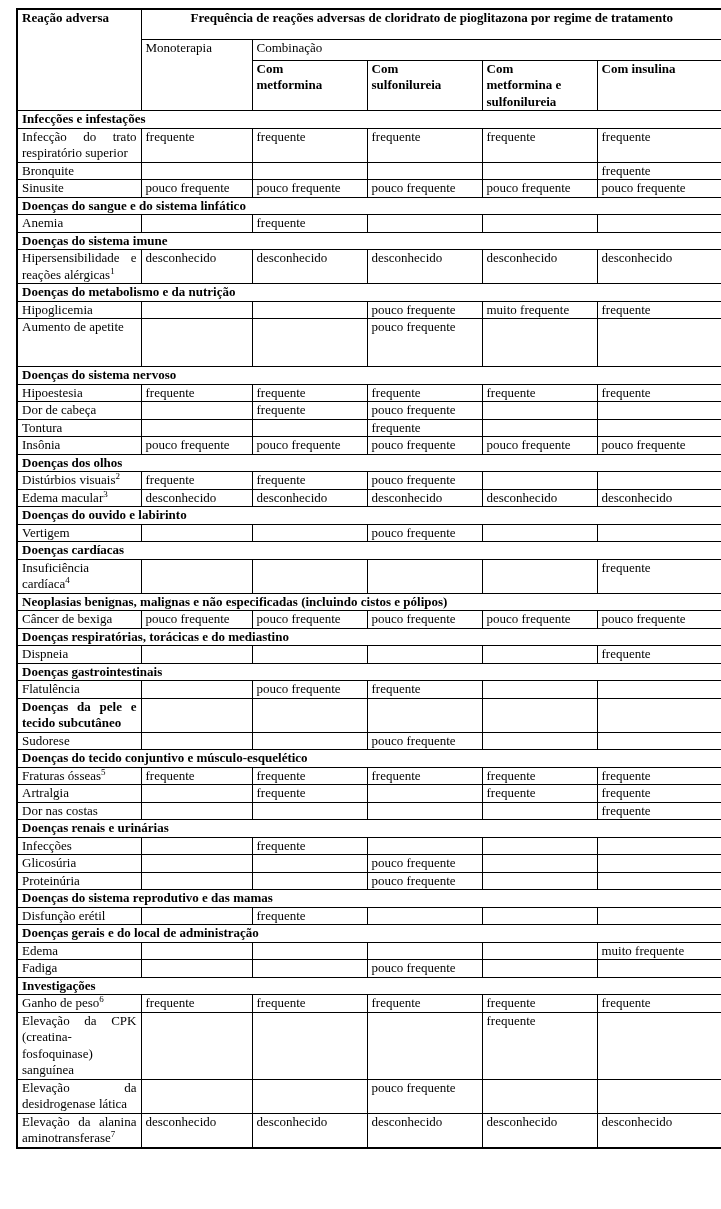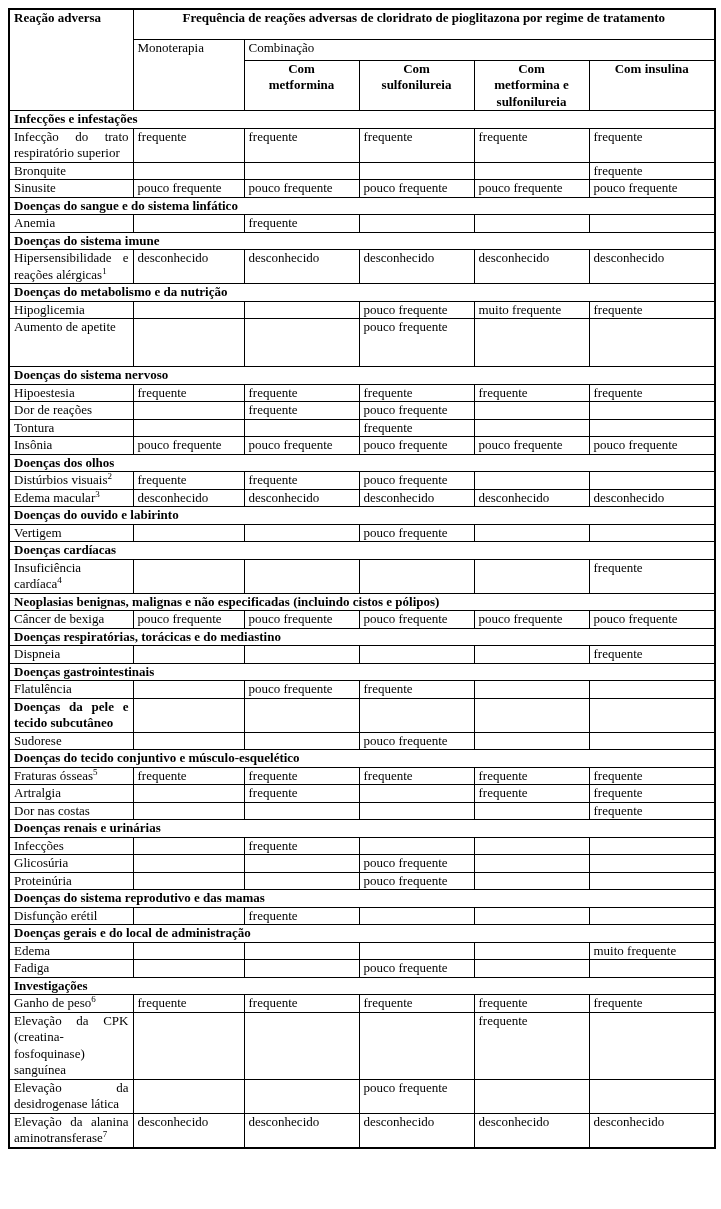--- a/index.html
+++ b/index.html
@@ -5,21 +5,21 @@
   html, body {
     margin: 0;
     background: #ffffff;
   }
   body {
     width: 721px;
     font-family: "Liberation Serif", "DejaVu Serif", serif;
     color: #000000;
   }
   .page {
-    padding: 8px 7px 14px 8px;
+    padding: 8px 7px 14px 16px;
   }
   table.adr {
     border-collapse: collapse;
     table-layout: fixed;
     width: 706px;
     border: 2px solid #000;
   }
   table.adr th, table.adr td {
     border: 1px solid #000;
     vertical-align: top;
@@ -42,21 +42,21 @@
   th.mono {
     text-align: left;
     font-weight: normal;
     vertical-align: top;
   }
   th.combo {
     text-align: left;
     font-weight: normal;
   }
   th.sub {
-    text-align: center;
+    text-align: left;
     font-weight: bold;
     white-space: pre-line;
     vertical-align: top;
   }
   tr.h1 { height: 30px; }
   tr.h2 { height: 21px; }
   tr.h3 { height: 47px; }
   td.section {
     font-weight: bold;
     text-align: left;
@@ -183,21 +183,21 @@
         </tr>
         <tr>
           <td class="rname">Hipoestesia</td>
           <td class="val">frequente</td>
           <td class="val">frequente</td>
           <td class="val">frequente</td>
           <td class="val">frequente</td>
           <td class="val">frequente</td>
         </tr>
         <tr>
-          <td class="rname">Dor de reações</td>
+          <td class="rname">Dor de cabeça</td>
           <td class="val"></td>
           <td class="val">frequente</td>
           <td class="val">pouco frequente</td>
           <td class="val"></td>
           <td class="val"></td>
         </tr>
         <tr>
           <td class="rname">Tontura</td>
           <td class="val"></td>
           <td class="val"></td>

